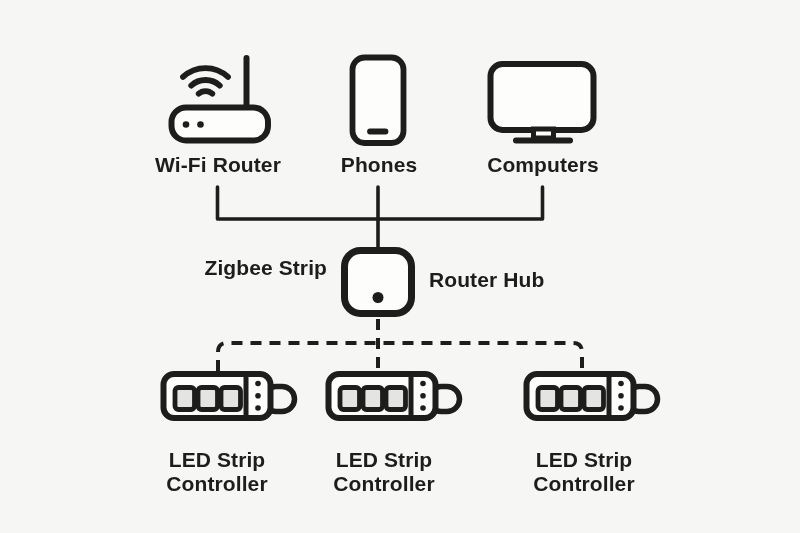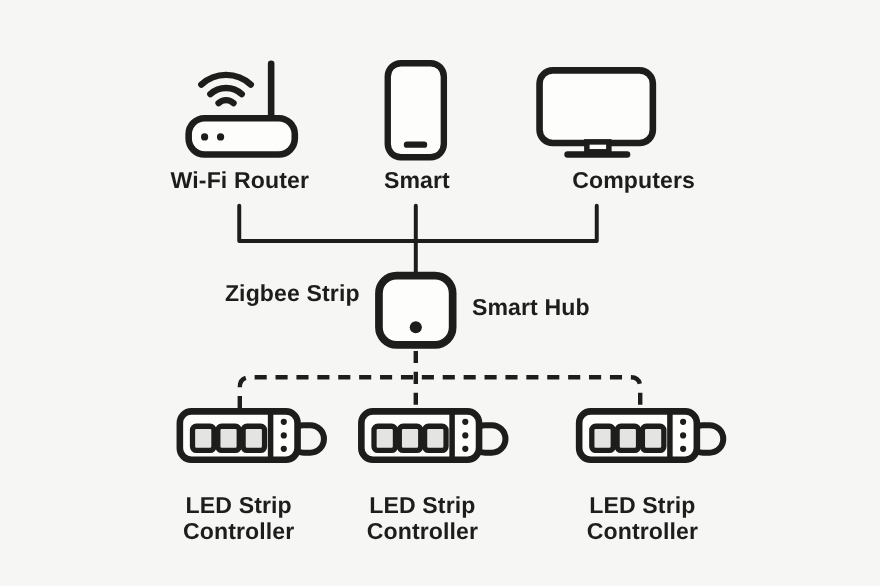--- a/index.html
+++ b/index.html
@@ -91,28 +91,28 @@
         <circle cx="94.5" cy="21.8" r="2.8" fill="#1d1d1b" stroke="none"></circle>
         <circle cx="94.5" cy="34" r="2.8" fill="#1d1d1b" stroke="none"></circle>
       </g>
     </defs>
     <use href="#led-controller" x="0" y="0" transform="translate(163.5,374)"></use>
     <use href="#led-controller" x="0" y="0" transform="translate(328.5,374)"></use>
     <use href="#led-controller" x="0" y="0" transform="translate(526.5,374)"></use>
   </svg>
 
   <div class="lbl centered" style="left:218px; top:153px;">Wi-Fi Router</div>
-  <div class="lbl centered" style="left:379px; top:153px;">Smart</div>
-  <div class="lbl centered" style="left:543px; top:153px;margin-left:33px;">Computers</div>
+  <div class="lbl centered" style="left:379px; top:153px;">Phones</div>
+  <div class="lbl centered" style="left:543px; top:153px;">Computers</div>
 
   <div class="net-lbl">
     <div>Zigbee Strip</div>
   </div>
 
-  <div class="lbl hub-lbl">Smart Hub</div>
+  <div class="lbl hub-lbl">Router Hub</div>
 
   <div class="lbl centered two-line" style="left:217px; top:429px;">
     <div>LED Strip</div>
     <div>Controller</div>
   </div>
   <div class="lbl centered two-line" style="left:384px; top:429px;">
     <div>LED Strip</div>
     <div>Controller</div>
   </div>
   <div class="lbl centered two-line" style="left:584px; top:429px;">

